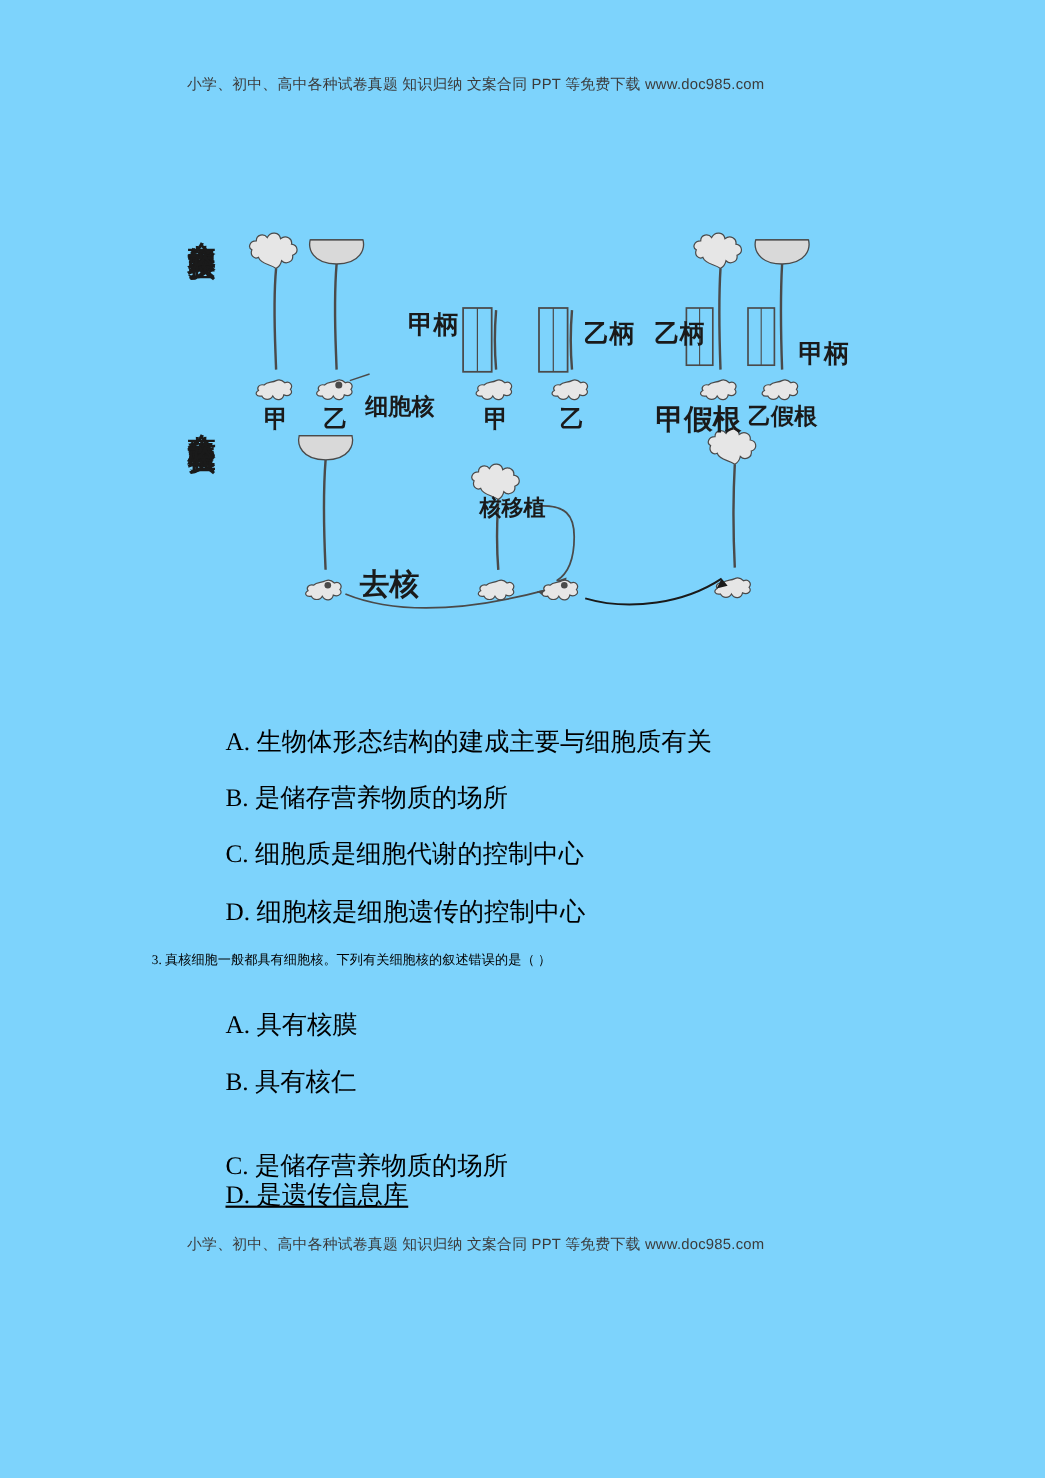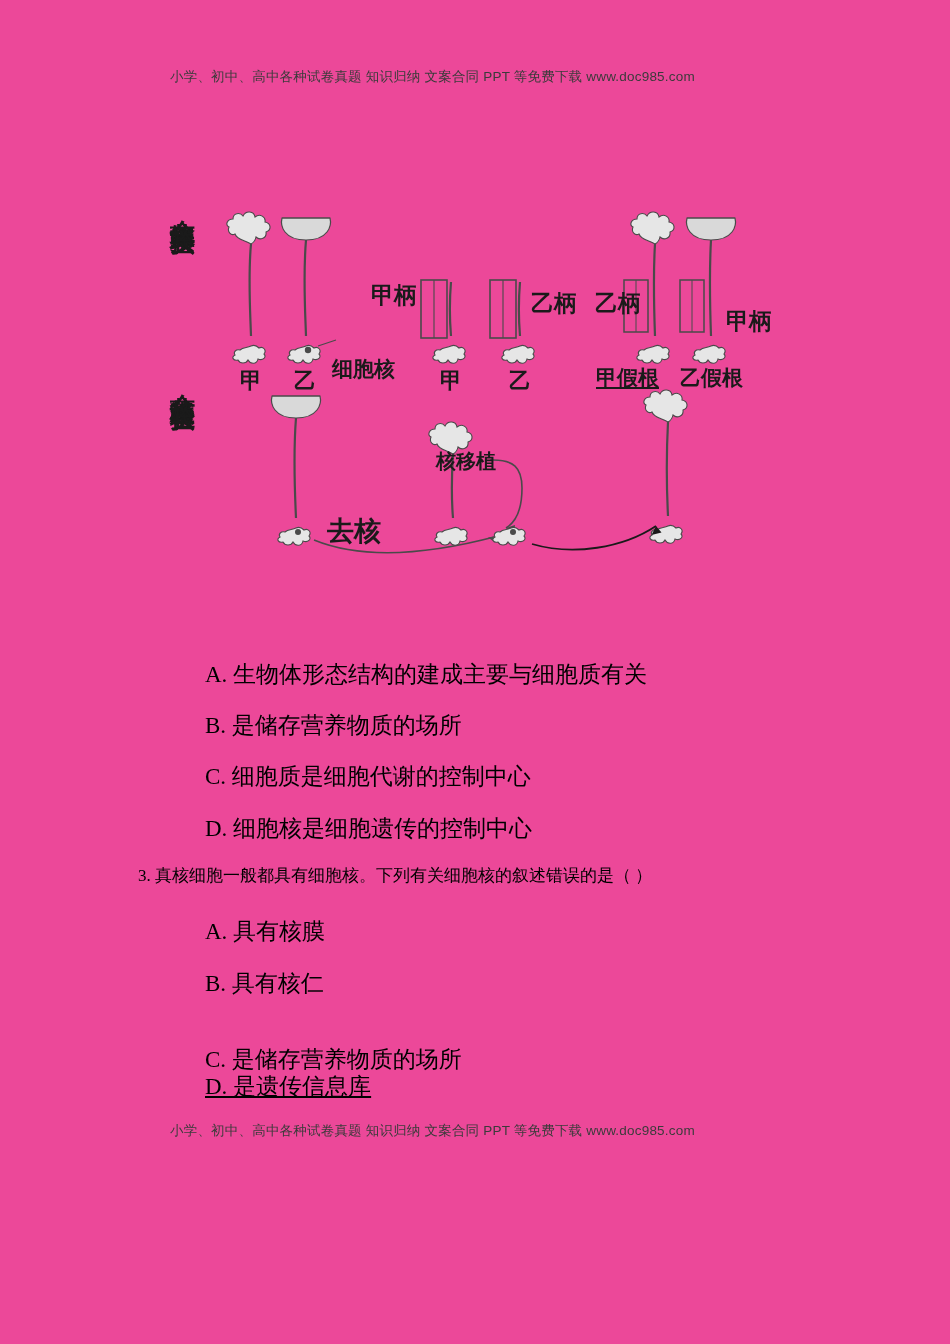--- a/index.html
+++ b/index.html
@@ -8,21 +8,21 @@
     background: #ffffff;
   }
   body {
     font-family: "Liberation Serif", serif;
     color: #000000;
   }
   .page {
     position: relative;
     width: 950px;
     height: 1344px;
-    background: #ec4899;
+    background: #7dd3fc;
     overflow: hidden;
   }
   .watermark {
     position: absolute;
     left: 170px;
     font-family: "Liberation Sans", sans-serif;
     font-size: 13.5px;
     color: #3b3b3b;
     letter-spacing: 0.2px;
     white-space: nowrap;
@@ -46,21 +46,21 @@
     font-family: "Liberation Serif", serif;
     font-size: 23px;
     color: #000;
     white-space: nowrap;
   }
   .opt-indent { left: 205px; }
   .q-stem {
     position: absolute;
     left: 138px;
     font-family: "Liberation Serif", serif;
-    font-size: 17px;
+    font-size: 12px;
     color: #000;
     white-space: nowrap;
   }
 
   
   .fig-label {
     position: absolute;
     font-family: "Liberation Sans", sans-serif;
     font-weight: bold;
     color: #1a1a1a;
@@ -200,21 +200,21 @@
 
     <div class="fig-label" style="left:164px; top:135px; font-size:21px;margin-top:24px;">细胞核</div>
     <div class="fig-label" style="left:72px; top:170px; font-size:22px;">甲</div>
     <div class="fig-label" style="left:126px; top:170px; font-size:22px;">乙</div>
     <div class="fig-label" style="left:203px; top:84px; font-size:23px;">甲柄</div>
     <div class="fig-label" style="left:272px; top:170px; font-size:22px;">甲</div>
     <div class="fig-label" style="left:341px; top:170px; font-size:22px;">乙</div>
     <div class="fig-label" style="left:363px; top:92px; font-size:23px;">乙柄</div>
     <div class="fig-label" style="left:427px; top:92px; font-size:23px;">乙柄</div>
     <div class="fig-label" style="left:558px; top:110px; font-size:23px;">甲柄</div>
-    <div class="fig-label" style="left:428px; top:168px; font-size:21px;text-decoration:underline;">甲假根</div>
+    <div class="fig-label" style="left:428px; top:168px; font-size:26px;">甲假根</div>
     <div class="fig-label" style="left:512px; top:168px; font-size:21px;">乙假根</div>
     <div class="fig-label" style="left:159px; top:317px; font-size:27px;">去核</div>
     <div class="fig-label" style="left:268px; top:252px; font-size:20px;">核移植</div>
   </div>
 
   <div class="opt opt-indent" style="top:659px;">A. 生物体形态结构的建成主要与细胞质有关</div>
   <div class="opt opt-indent" style="top:710px;">B. 是储存营养物质的场所</div>
   <div class="opt opt-indent" style="top:813px;">D. 细胞核是细胞遗传的控制中心</div>
   <div class="opt opt-indent" style="top:761px;">C. 细胞质是细胞代谢的控制中心</div>
 

